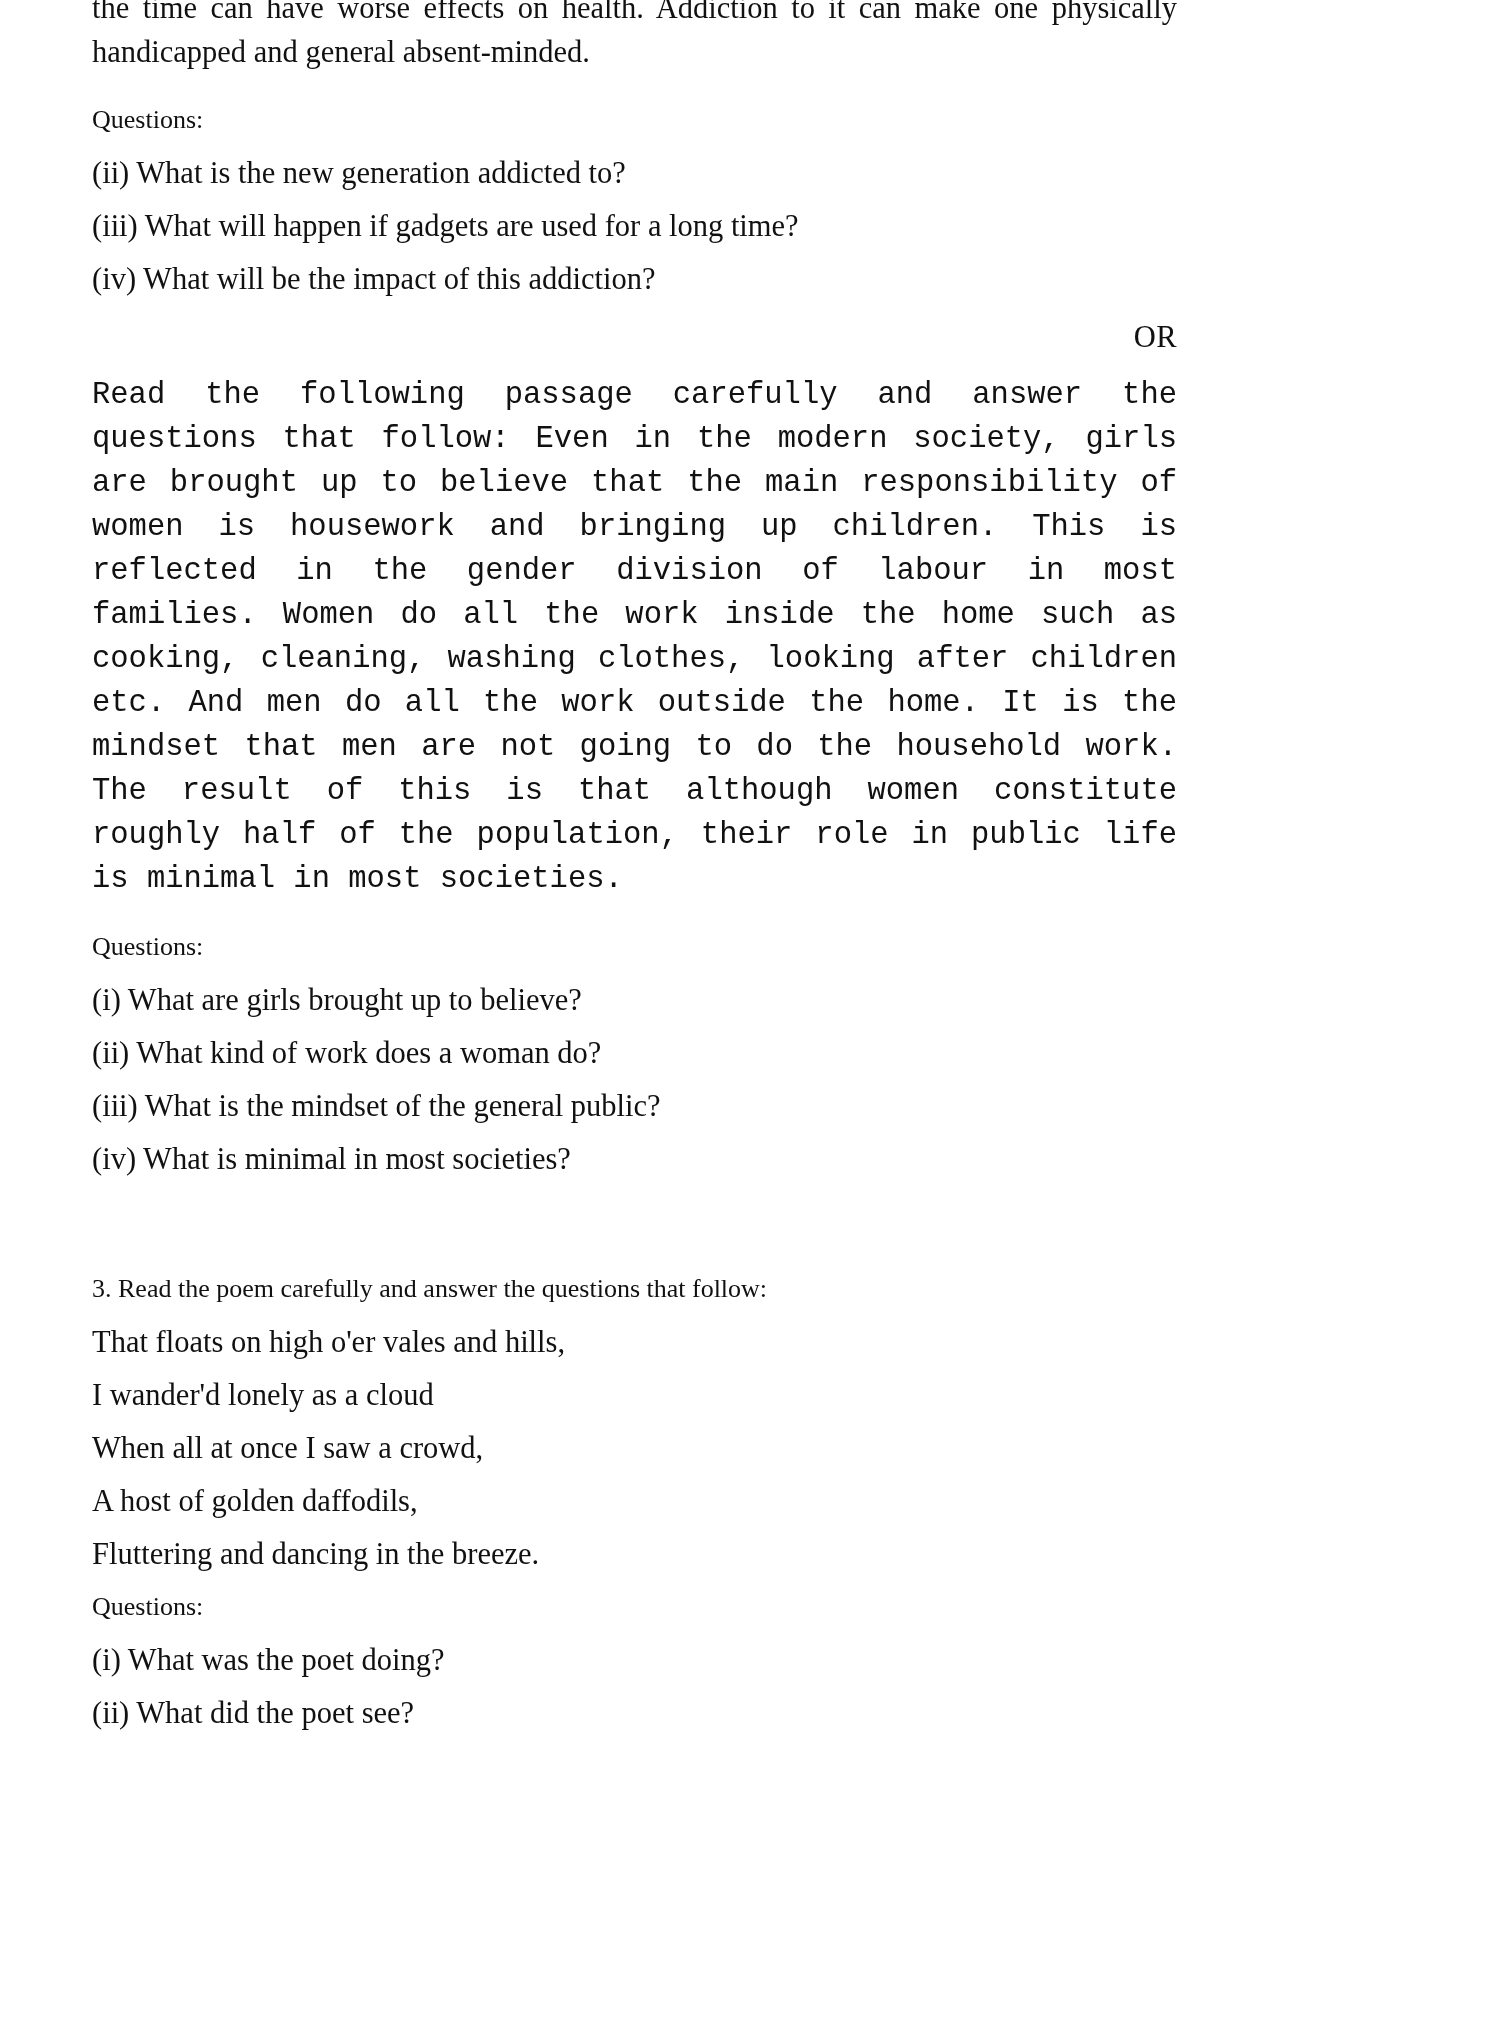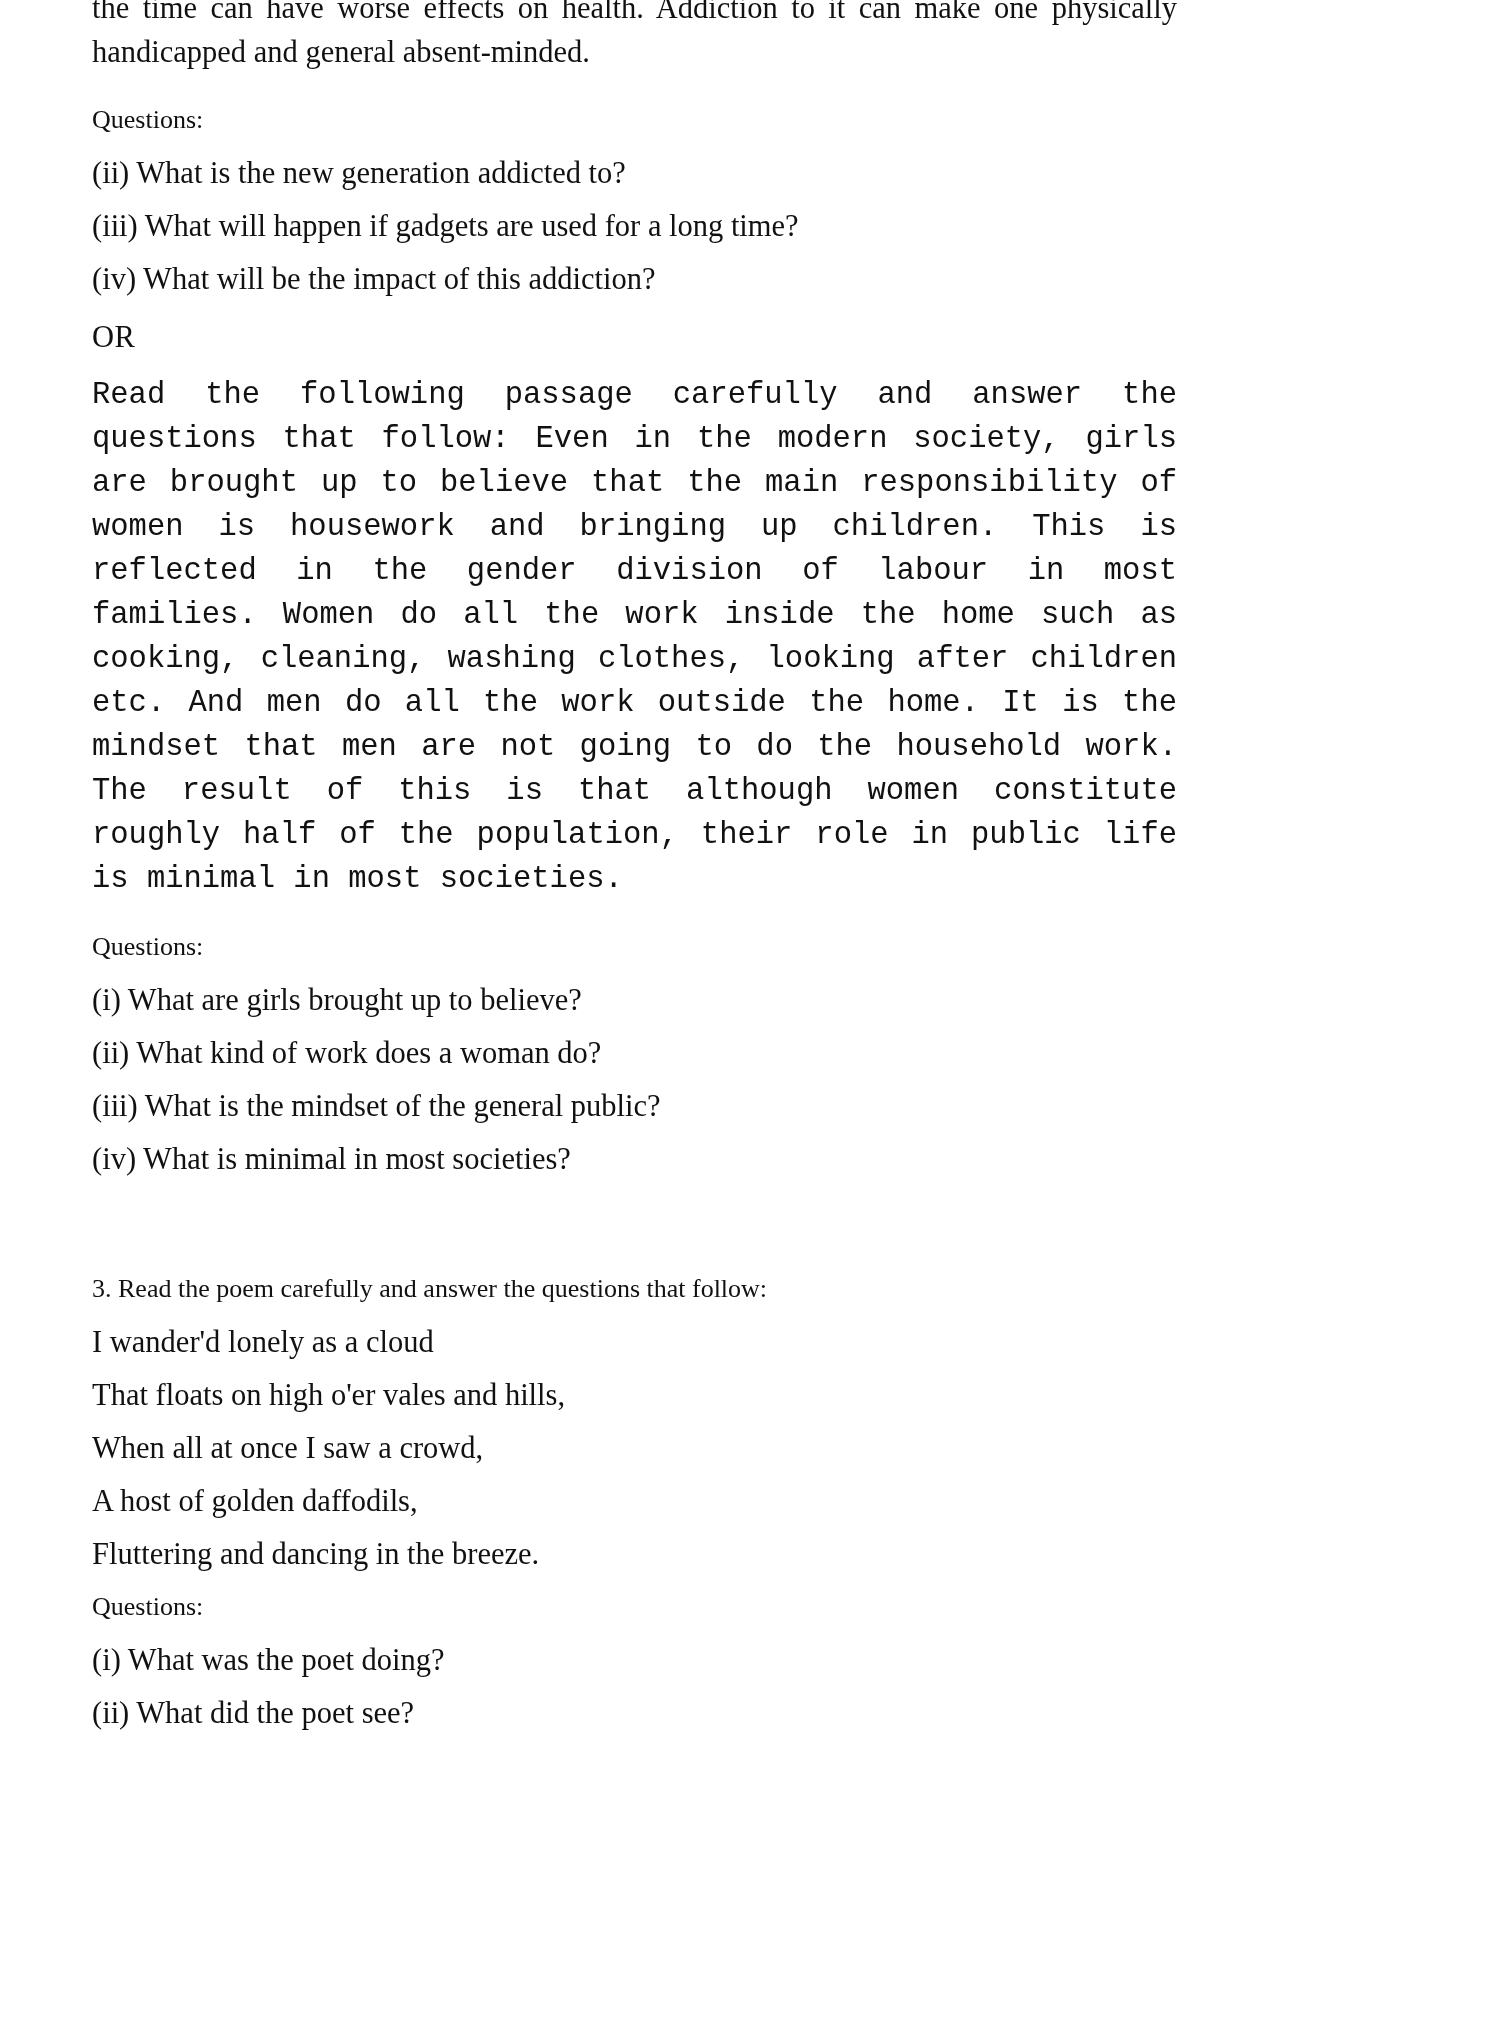--- a/index.html
+++ b/index.html
@@ -71,21 +71,21 @@
     margin-top: 9px;
   }
 
   .poem-line {
     font-size: 30.5px;
     line-height: 44px;
     margin-top: 9px;
   }
 
   .or {
-    text-align: left;
+    text-align: right;
     font-size: 30.5px;
     line-height: 44px;
     letter-spacing: 0.5px;
   }
 
   .heading-q {
     font-size: 26px;
     line-height: 44px;
   }
 
@@ -124,22 +124,22 @@
 
     <p class="heading-q">Questions:</p>
     <p class="qitem">(i) What are girls brought up to believe?</p>
     <p class="qitem">(ii) What kind of work does a woman do?</p>
     <p class="qitem">(iii) What is the mindset of the general public?</p>
     <p class="qitem">(iv) What is minimal in most societies?</p>
 
     <div class="gap-xxl"></div>
 
     <p class="heading-q">3. Read the poem carefully and answer the questions that follow:</p>
+    <p class="poem-line">That floats on high o'er vales and hills,</p>
     <p class="poem-line">I wander'd lonely as a cloud</p>
-    <p class="poem-line">That floats on high o'er vales and hills,</p>
     <p class="poem-line">When all at once I saw a crowd,</p>
     <p class="poem-line">A host of golden daffodils,</p>
     <p class="poem-line">Fluttering and dancing in the breeze.</p>
 
     <p class="heading-q" style="margin-top:9px;">Questions:</p>
     <p class="qitem">(i) What was the poet doing?</p>
     <p class="qitem">(ii) What did the poet see?</p>
 
   </div>
 </div>

